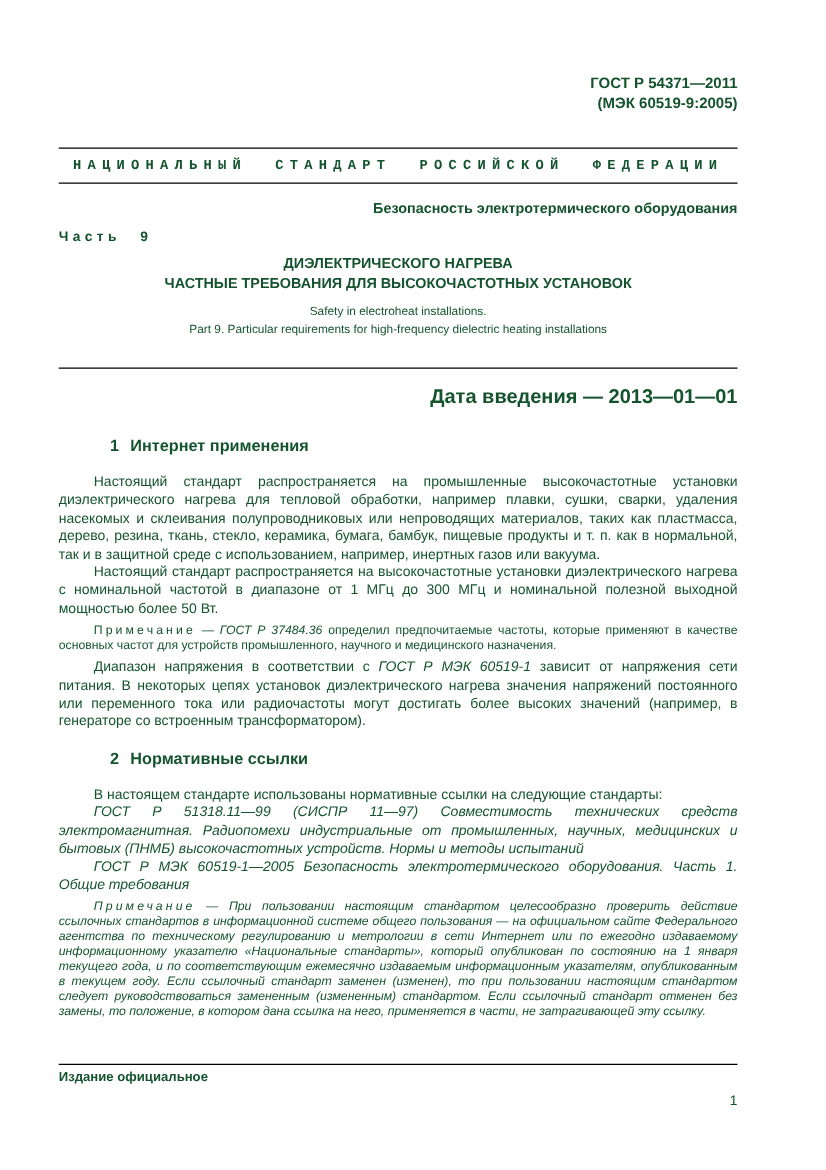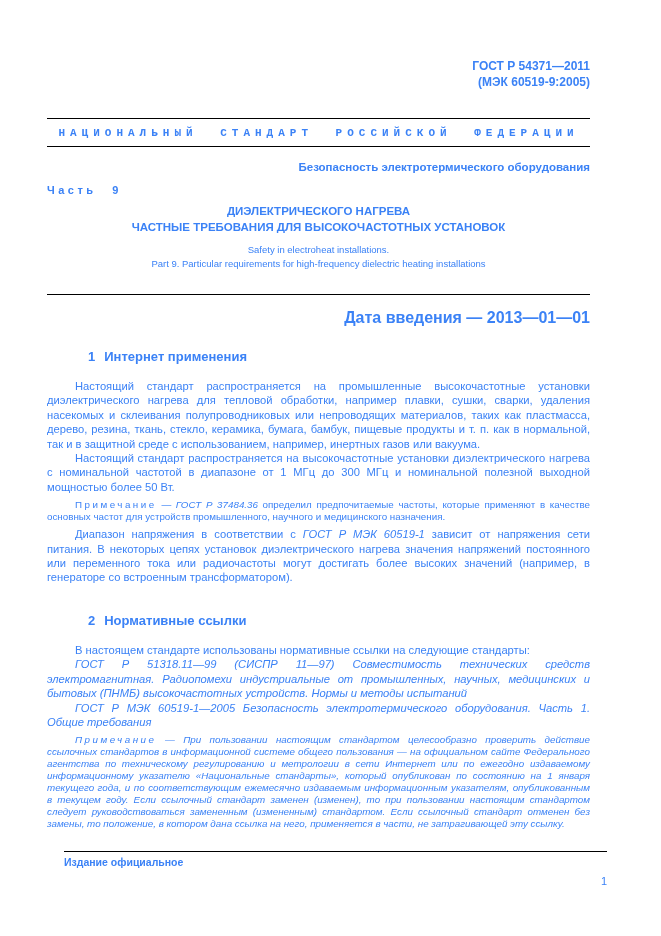--- a/index.html
+++ b/index.html
@@ -1,21 +1,21 @@
 <!DOCTYPE html>
 <html><head>
 <meta charset="utf-8">
 <style>
   html, body { margin: 0; padding: 0; background: #ffffff; }
   .page {
     position: relative;
     width: 661px;
     height: 936px;
     background: #ffffff;
-    color: #3b82f6;
+    color: #14532d;
     font-family: "Liberation Sans", sans-serif;
     padding: 58px 71px 0 47px;
     box-sizing: border-box;
     overflow: hidden;
   }
   .rule {
     border: none;
     border-top: 1px solid #000;
     margin: 0;
     width: 100%;
@@ -92,25 +92,25 @@
   .italic { font-style: italic; }
   .note {
     margin: 5px 0 4px 0;
     font-size: 9.8px;
     line-height: 12px;
     text-align: justify;
     text-indent: 28px;
   }
   .note-label { letter-spacing: 2.5px; }
   .note-italic { font-style: italic; }
-  .sec2-heading { margin-top: 28px; }
+  .sec2-heading { margin-top: 14px; }
   .p3 { margin-top: 3px; }
   .footer {
     position: absolute;
-    left: 64px;
+    left: 47px;
     top: 851px;
     width: 543px;
   }
   .edition {
     margin-top: 4px;
     font-weight: bold;
     font-size: 10.5px;
   }
   .page-num {
     position: absolute;

